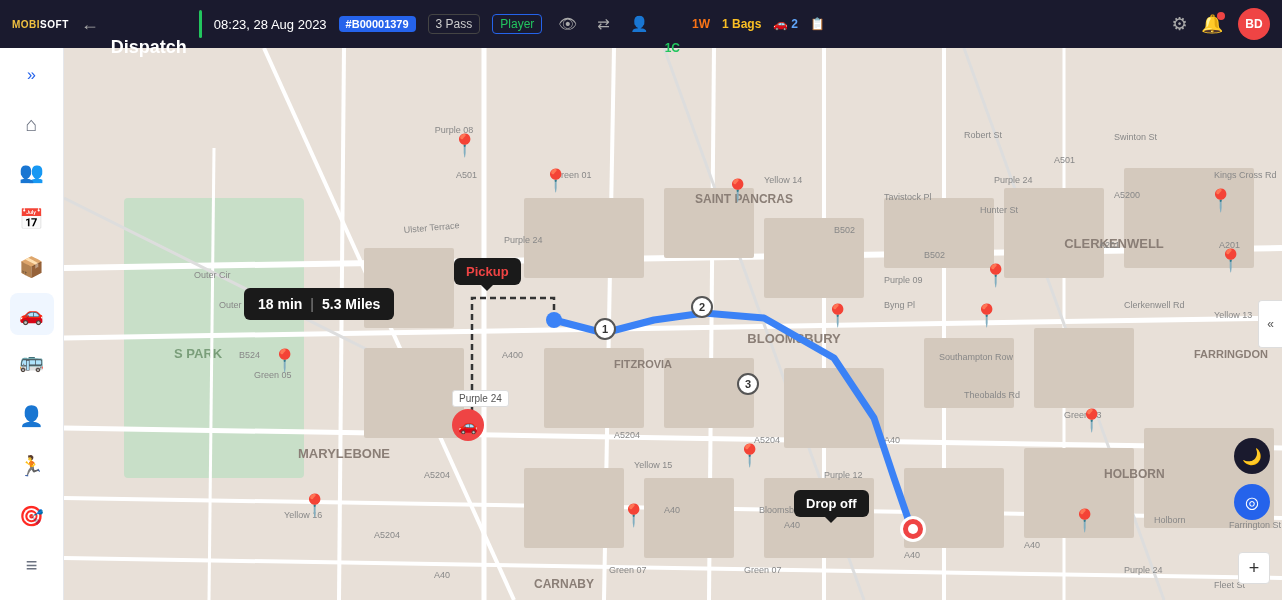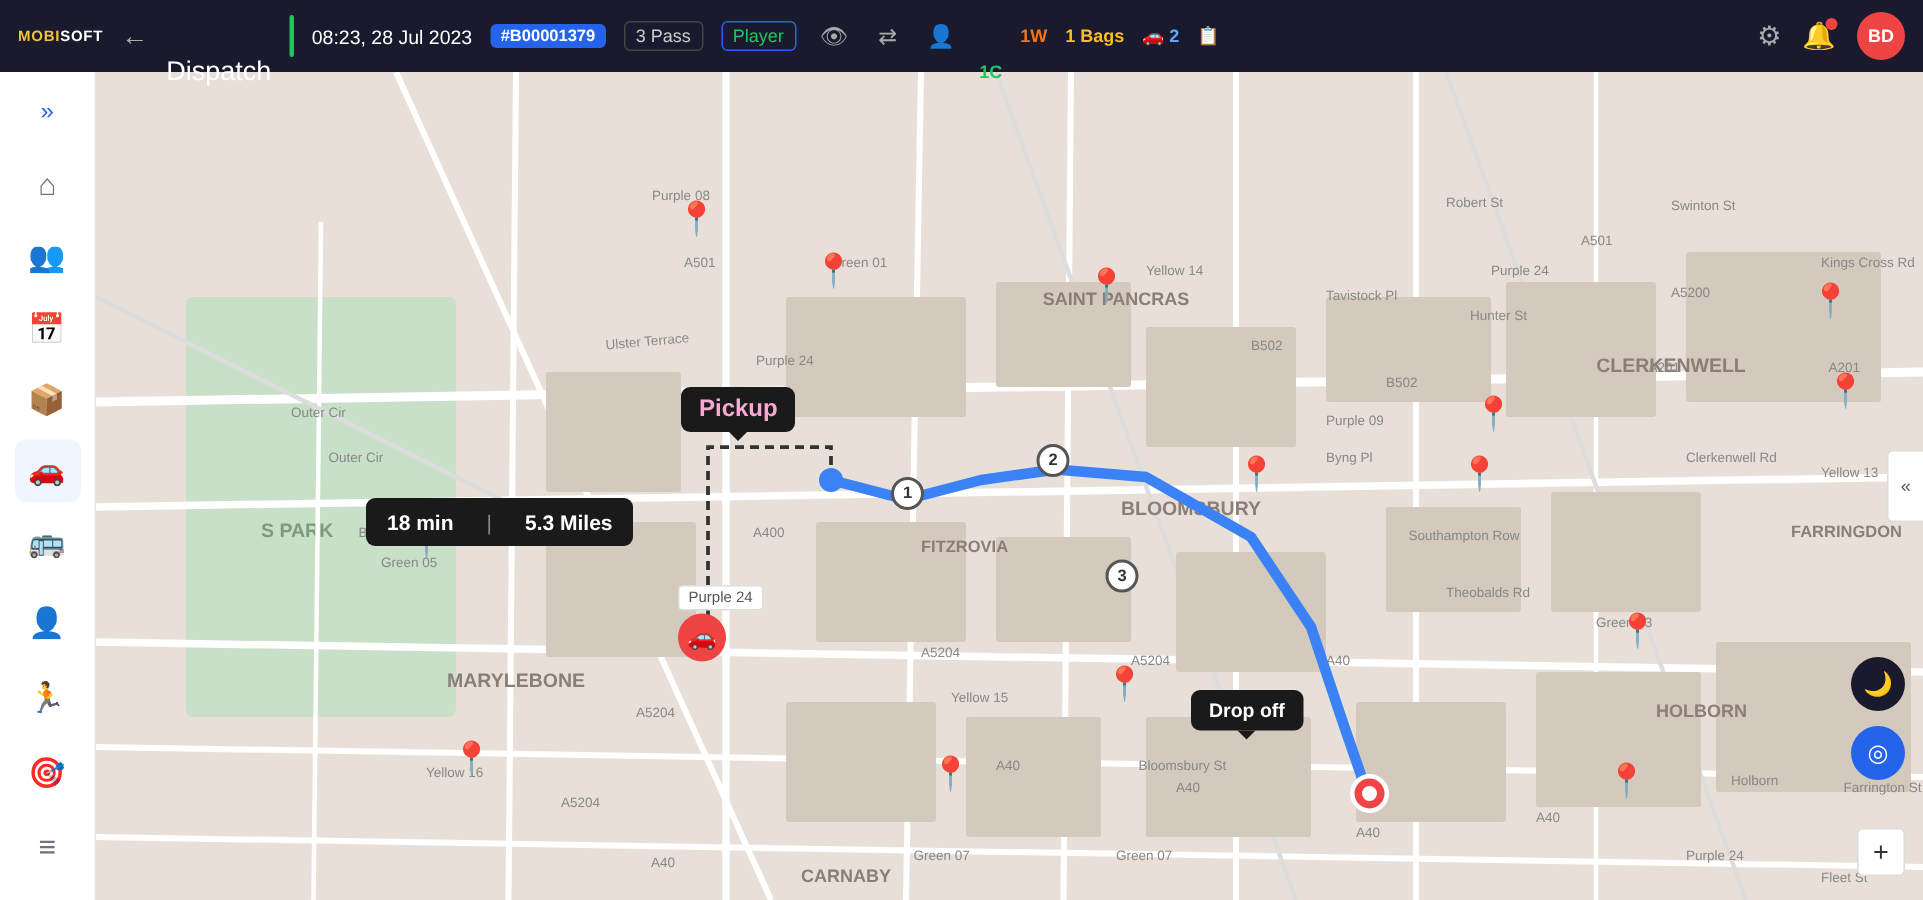--- a/index.html
+++ b/index.html
@@ -27,21 +27,21 @@
     }
     .header-logo span { color: #f0c040; }
     .header-back {
       color: #aaa;
       font-size: 18px;
       cursor: pointer;
     }
     .header-title {
       color: #fff;
       font-size: 18px;
-      font-weight: 400;
+      font-weight: 700;
       margin-top: 47px;
     }
     .header-divider {
       width: 3px;
       height: 28px;
       background: #22c55e;
       border-radius: 2px;
     }
     .header-time {
       color: #fff;
@@ -183,54 +183,53 @@
       top: 240px;
       left: 180px;
       background: #1a1a1a;
       color: #fff;
       padding: 8px 14px;
       border-radius: 6px;
       font-size: 14px;
       font-weight: 600;
       display: flex;
       align-items: center;
-      gap: 22px;
+      gap: 8px;
       z-index: 10;
-      margin-top: 44px;
     }
     .route-divider { color: #888; font-weight: 300; }
 
     
     .pickup-label {
       position: absolute;
       top: 210px;
       left: 390px;
       background: #1a1a1a;
-      color: #f9a8d4;
+      color: #ef4444;
       padding: 6px 12px;
       border-radius: 6px;
-      font-size: 16px;
+      font-size: 13px;
       font-weight: 600;
       z-index: 10;
     }
     .pickup-label::after {
       content: '';
       position: absolute;
       bottom: -6px;
       left: 50%;
       transform: translateX(-50%);
       border-left: 6px solid transparent;
       border-right: 6px solid transparent;
       border-top: 6px solid #1a1a1a;
     }
 
     
     .dropoff-label {
       position: absolute;
-      top: 412px;
+      top: 442px;
       left: 730px;
       background: #1a1a1a;
       color: #fff;
       padding: 6px 12px;
       border-radius: 6px;
       font-size: 13px;
       font-weight: 600;
       z-index: 10;
     }
     .dropoff-label::after {
@@ -357,21 +356,21 @@
 </head>
 <body>
 
 <div class="header">
   <div class="header-logo">
     <span>MOBI</span>SOFT
   </div>
   <span class="header-back">←</span>
   <span class="header-title">Dispatch</span>
   <div class="header-divider"></div>
-  <span class="header-time">08:23, 28 Jul 2023</span>
+  <span class="header-time">08:23, 28 Aug 2023</span>
   <span class="header-badge">#B00001379</span>
   <span class="header-tag">3 Pass</span>
   <span class="header-tag active">Player</span>
   <span class="header-icon-btn">👁</span>
   <span class="header-icon-btn">⇄</span>
   <span class="header-icon-btn">👤</span>
   <span class="header-stat green">1C</span>
   <span class="header-stat">1W</span>
   <span class="header-stat yellow">1 Bags</span>
   <span class="header-stat blue">🚗 <span>2</span></span>

